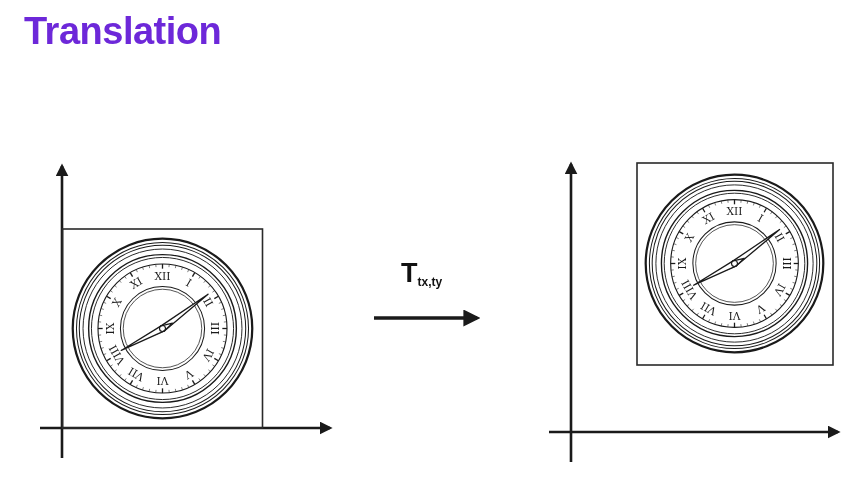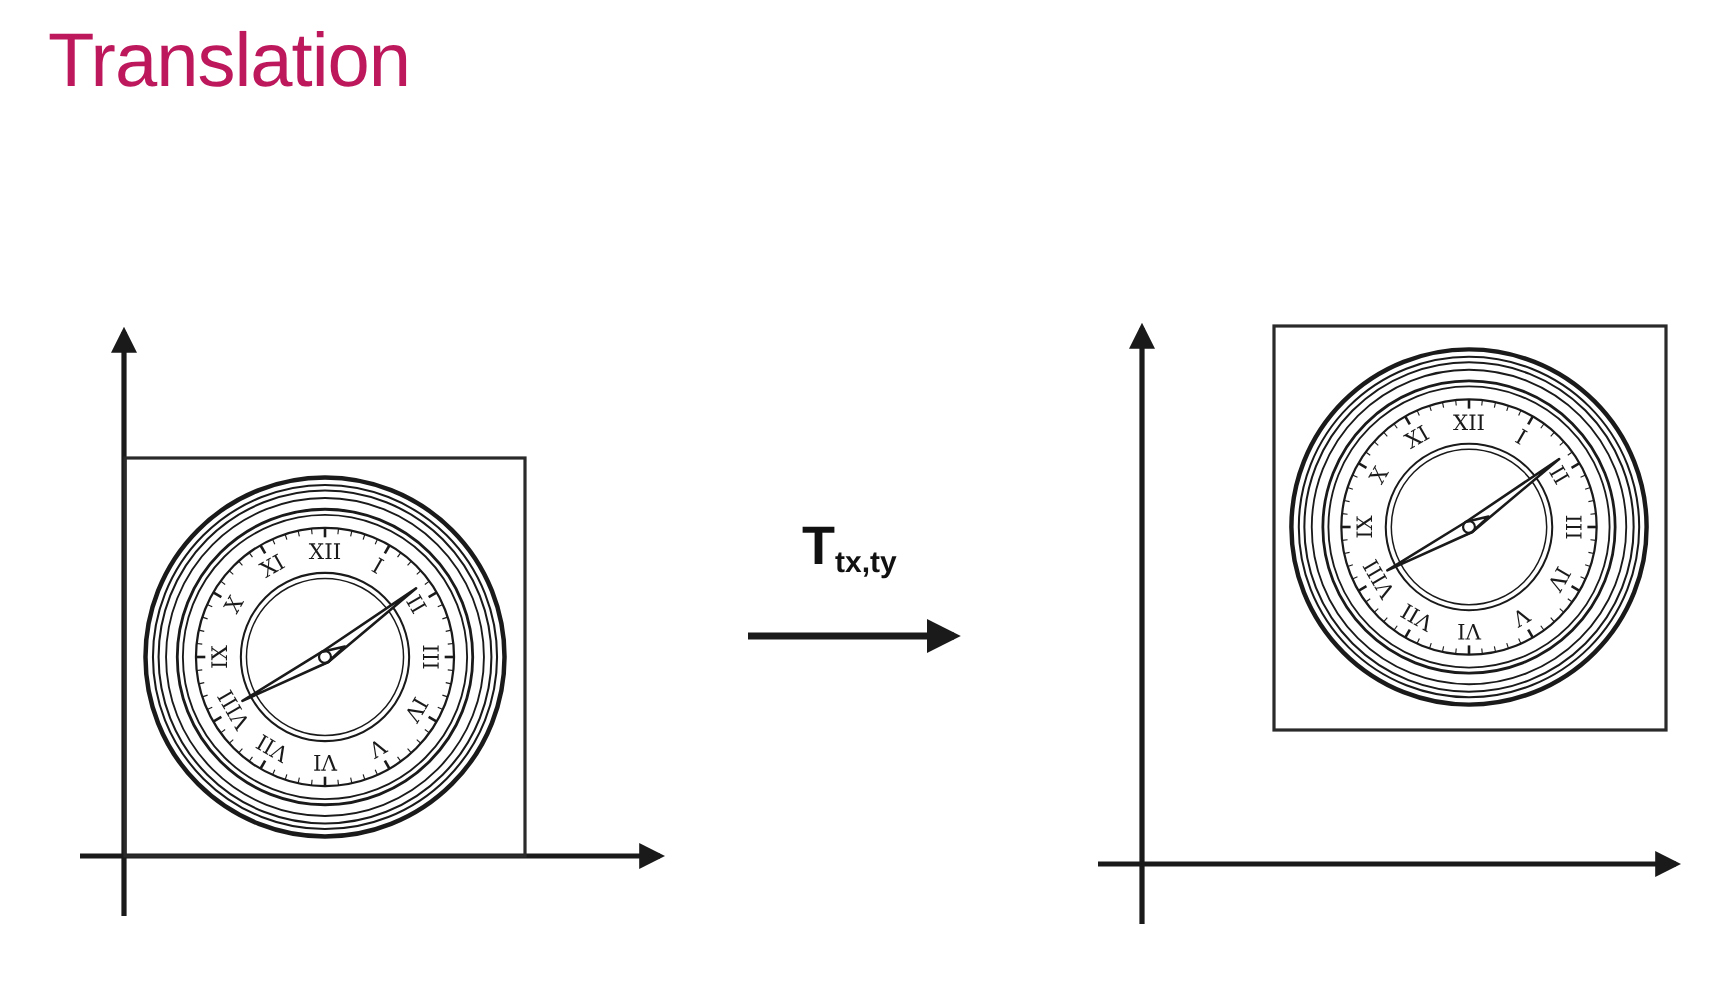--- a/index.html
+++ b/index.html
@@ -5,33 +5,33 @@
   * { margin: 0; padding: 0; box-sizing: border-box; }
   html, body { background: #ffffff; }
   body {
     width: 866px; height: 501px;
     font-family: "Liberation Sans", sans-serif;
     overflow: hidden;
   }
   .slide { position: relative; width: 866px; height: 501px; background: #ffffff; }
   .title {
     position: absolute; left: 24px; top: 10px;
-    font-size: 38px; font-weight: 400; color: #be185d;
+    font-size: 38px; font-weight: 700; color: #6d28d9;
     letter-spacing: -0.5px;
     font-family: "Liberation Sans", sans-serif;
   }
   .figure { position: absolute; left: 0; top: 0; }
   .clock { position: absolute; }
   .clock-left  { left: 69px;  top: 235px; width: 187px; height: 187px; }
   .clock-right { left: 642px; top: 171px; width: 185px; height: 185px; }
   .t-label {
     position: absolute; left: 401px; top: 258px;
     font-size: 27px; font-weight: 700; color: #111111;
   }
-  .t-label sub { font-size: 15px; font-weight: 700; vertical-align: -4px; }
+  .t-label sub { font-size: 12px; font-weight: 700; vertical-align: -4px; }
 </style>
 </head>
 <body>
 
 <div class="slide">
 
   <h1 class="title">Translation</h1>
 
   <svg class="figure" width="866" height="501" viewBox="0 0 866 501">
     <defs>

